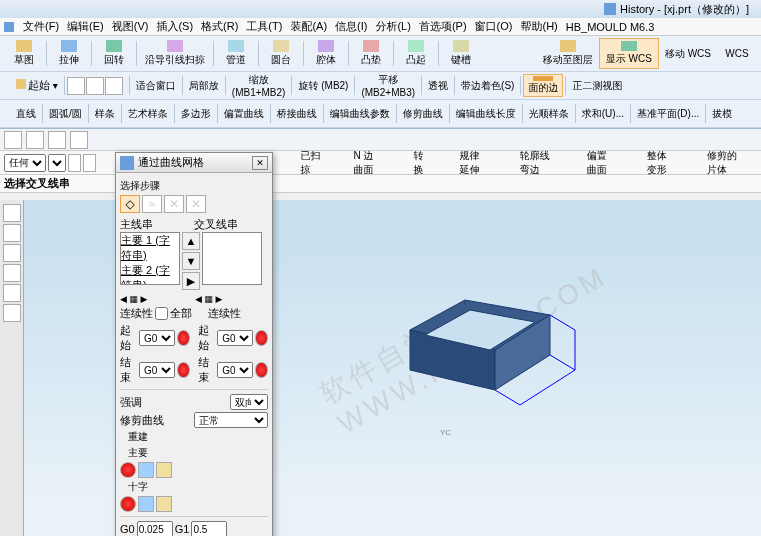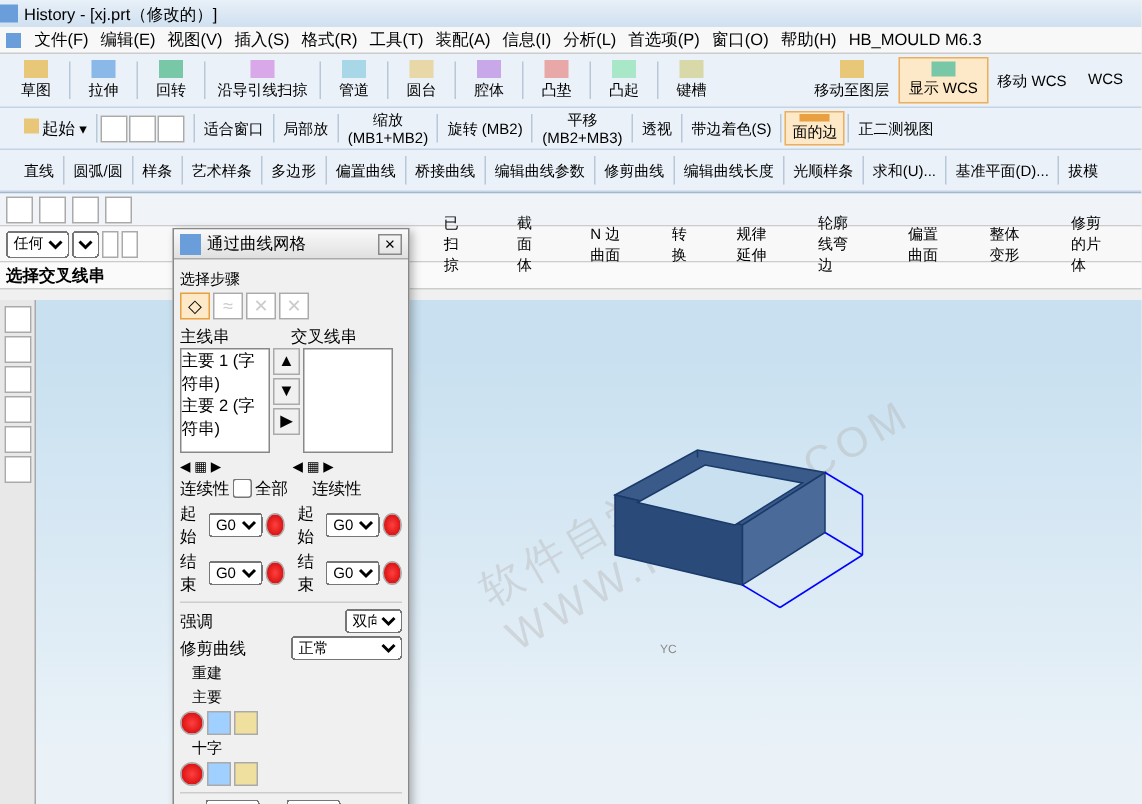--- a/index.html
+++ b/index.html
@@ -1,17 +1,17 @@
 <!DOCTYPE html>
 <html><head>
 <meta charset="utf-8">
 <style>
 * { margin: 0; padding: 0; box-sizing: border-box; font-family: "Microsoft YaHei", sans-serif; font-size: 11px; }
 body { width: 761px; height: 536px; background: #f0f0f0; overflow: hidden; }
-.titlebar { height: 18px; background: linear-gradient(#e8f0f8, #d0e0f0); display: flex; align-items: center; padding: 0 0; }
+.titlebar { height: 18px; background: linear-gradient(#e8f0f8, #d0e0f0); display: flex; align-items: center; padding: 0 12px; justify-content: flex-end; }
 .title-icon { width: 12px; height: 12px; background: #6a9edb; margin-right: 4px; }
 .menubar { height: 18px; background: #f8f8f8; display: flex; align-items: center; padding: 0 4px; gap: 2px; border-bottom: 1px solid #ccc; }
 .menubar span { padding: 0 3px; cursor: pointer; }
 .ribbon { background: #eaf1f8; border-bottom: 1px solid #a0b8d0; }
 .ribbon-row { display: flex; align-items: center; height: 36px; padding: 2px 4px; border-bottom: 1px solid #c4d4e4; }
 .ribbon-row2 { height: 28px; padding-left: 12px; }
 .rbtn { display: flex; flex-direction: column; align-items: center; justify-content: center; padding: 2px 6px; min-width: 40px; height: 100%; cursor: pointer; }
 .rbtn.active { background: #fde8c8; border: 1px solid #e8b060; }
 .rbtn .ico { width: 16px; height: 16px; margin-bottom: 1px; }
 .rbtn .lbl { font-size: 10px; white-space: nowrap; }
@@ -32,21 +32,21 @@
 .dlg-title { height: 20px; background: linear-gradient(#fafafa,#e0e0e0); display: flex; align-items: center; padding: 0 4px; font-size: 11px; border-bottom: 1px solid #aaa; }
 .dlg-title .tico { width: 14px; height: 14px; background: #6a9edb; margin-right: 4px; }
 .dlg-close { margin-left: auto; width: 16px; height: 14px; border: 1px solid #888; text-align: center; line-height: 12px; cursor: pointer; font-size: 9px; }
 .dlg-body { padding: 4px; }
 .dlg-sec { font-size: 10px; margin: 2px 0; }
 .steps { display: flex; gap: 2px; margin-bottom: 4px; }
 .stepbtn { width: 20px; height: 18px; border: 1px solid #aaa; background: #fff; text-align: center; line-height: 16px; font-size: 12px; }
 .stepbtn.active { background: #fde8c8; border-color: #e8a040; }
 .list-hdr { display: flex; font-size: 10px; }
 .list-hdr > div { flex: 1; }
-.listbox { width: 60px; height: 70px; border: 1px solid #888; background: #fff; font-size: 10px; overflow: hidden; }
+.listbox { width: 60px; height: 53px; border: 1px solid #888; background: #fff; font-size: 10px; overflow: hidden; text-decoration: underline; }
 .lists { display: flex; gap: 2px; align-items: flex-start; }
 .arrows { display: flex; flex-direction: column; gap: 2px; }
 .arrowbtn { width: 18px; height: 18px; border: 1px solid #aaa; background: #f0f0f0; text-align: center; line-height: 16px; }
 .row { display: flex; align-items: center; gap: 2px; margin: 2px 0; font-size: 10px; }
 .row select, .row input[type=text] { font-size: 10px; height: 16px; }
 .tinybtn { width: 16px; height: 16px; border: 1px solid #aaa; background: #fff; }
 .watermark { position: absolute; top: 60px; left: 300px; font-size: 28px; color: rgba(180,180,180,0.4); transform: rotate(-30deg); letter-spacing: 4px; pointer-events: none; }
 .ico-sketch { background: #e8c878; }
 .ico-extrude { background: #8ab8e8; }
 .ico-revolve { background: #78c8a8; }
@@ -270,21 +270,20 @@
   <div class="smallbtn"></div>
 </div>
 
 <div class="filterbar">
   <select><option>任何</option></select>
   <select style="width:18px"></select>
   <div class="smallbtn"></div>
   <div class="smallbtn"></div>
   <div style="flex:0 0 185px"></div>
   <div class="tabbtn">已扫掠</div>
-  <div class="tabbtn">截面体</div>
   <div class="tabbtn">N 边曲面</div>
   <div class="tabbtn">转换</div>
   <div class="tabbtn">规律延伸</div>
   <div class="tabbtn">轮廓线弯边</div>
   <div class="tabbtn">偏置曲面</div>
   <div class="tabbtn">整体变形</div>
   <div class="tabbtn">修剪的片体</div>
 </div>
 
 <div class="selbar">

